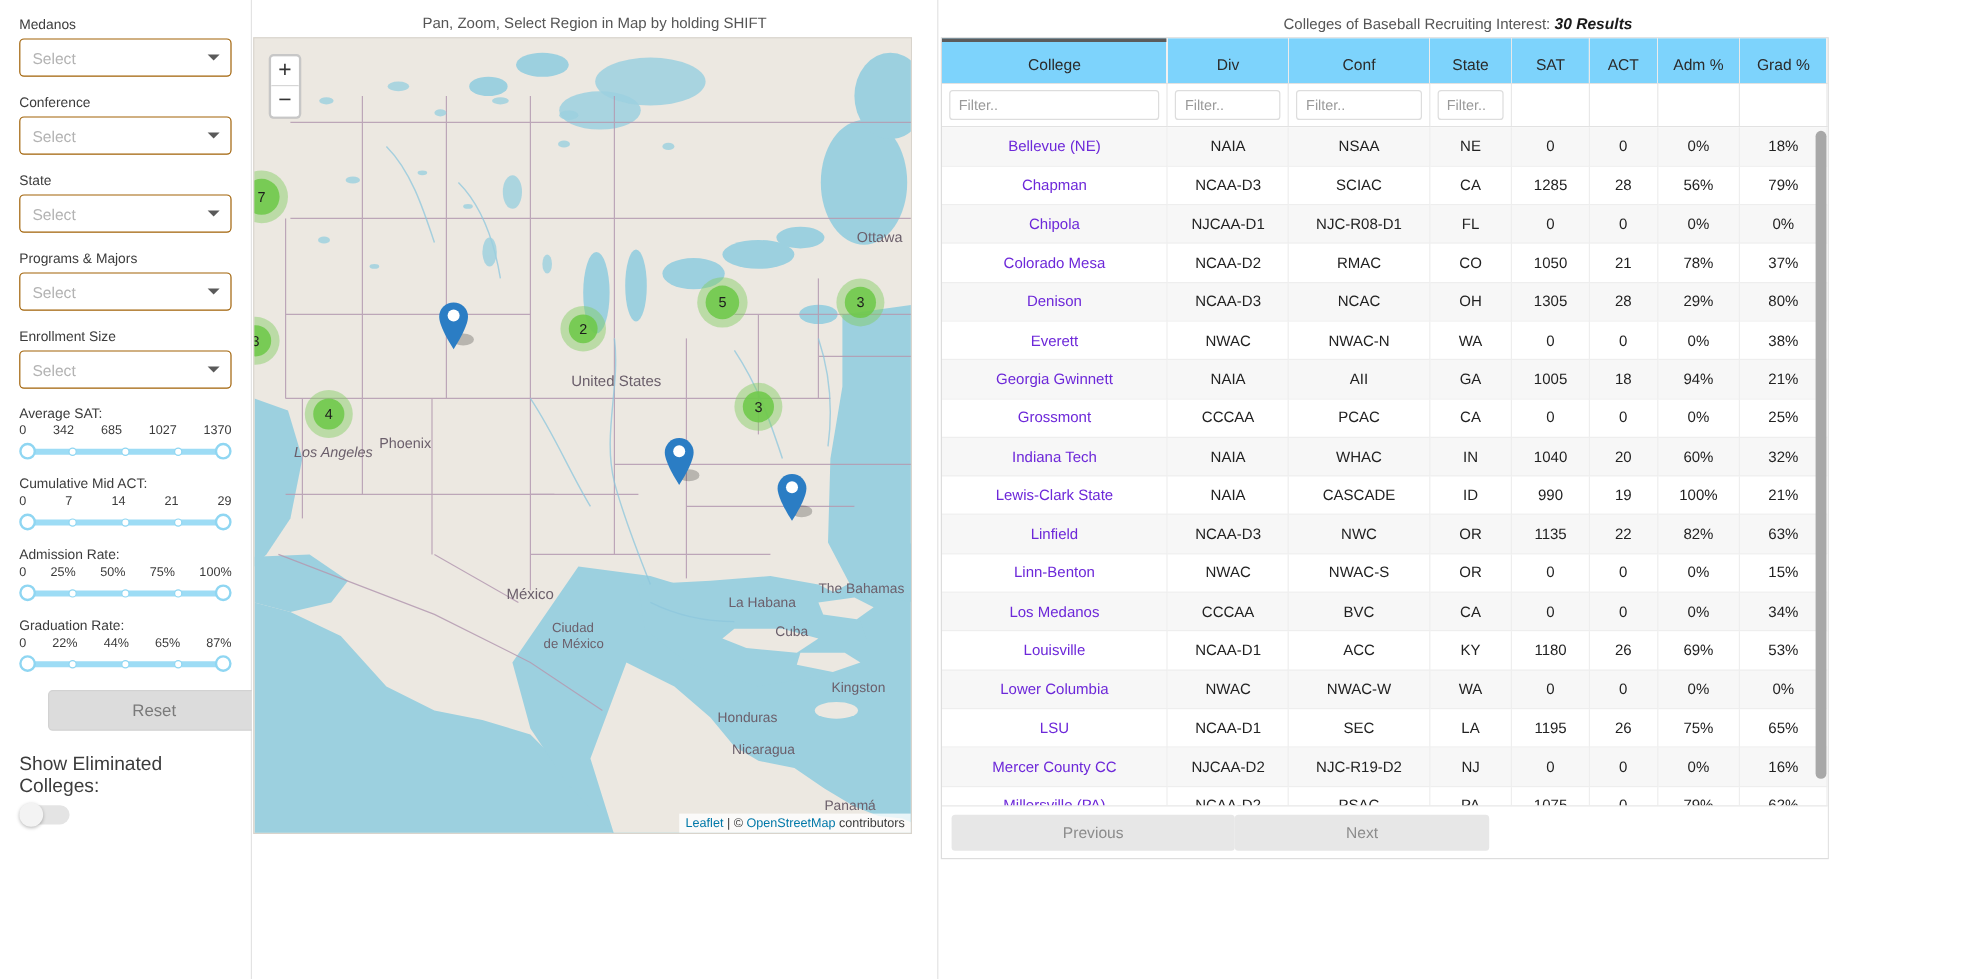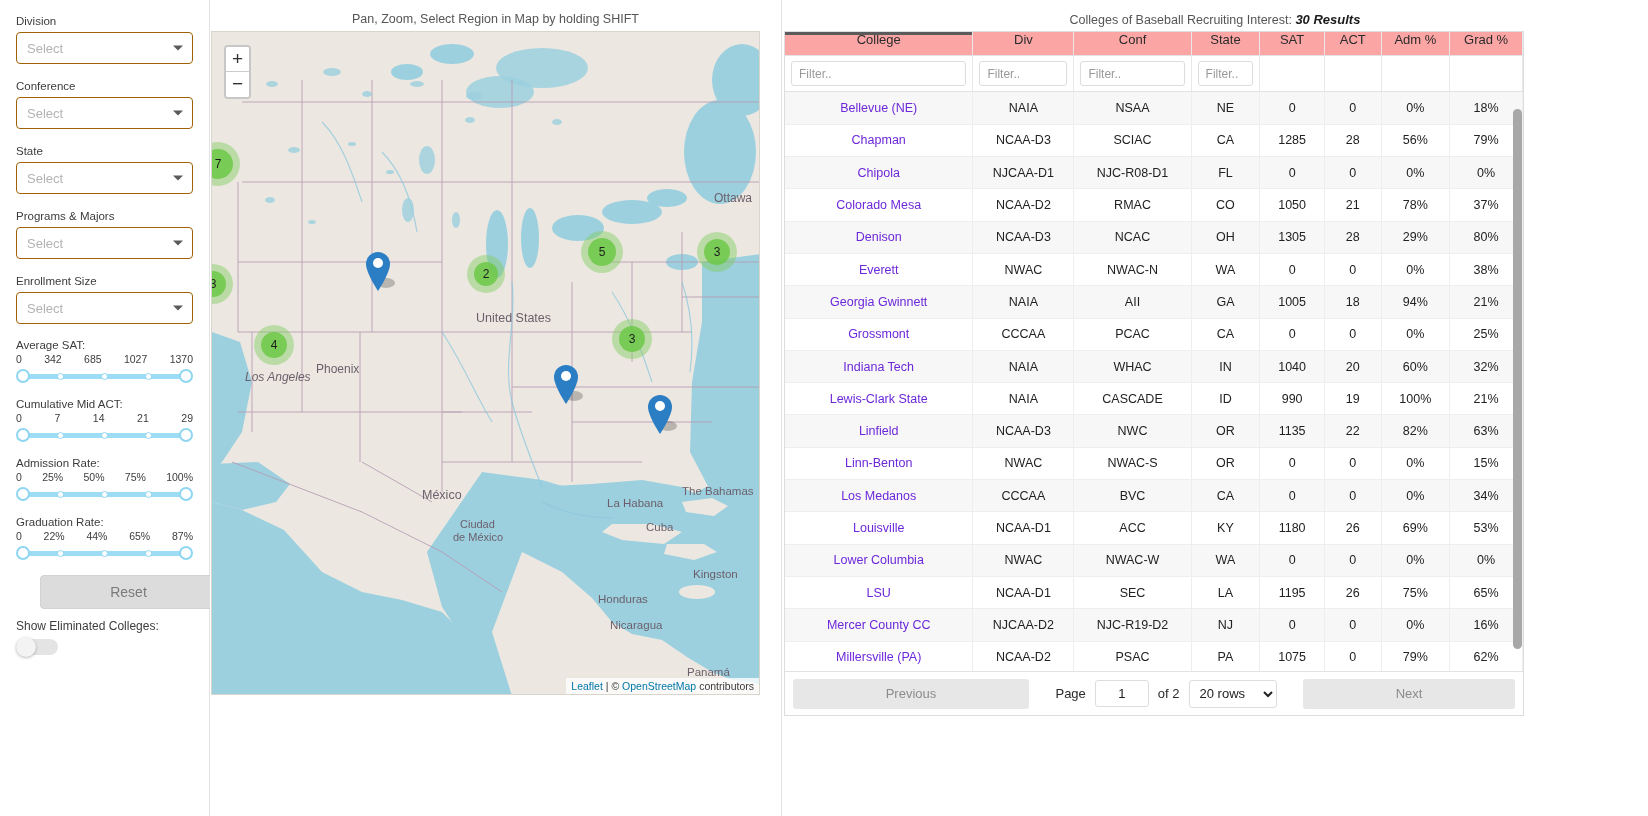--- a/index.html
+++ b/index.html
@@ -60,21 +60,21 @@
   .knob-mid {
     position: absolute; top: 5px; width: 7px; height: 7px;
     border-radius: 50%; background: #fff; border: 1.8px solid #8fd6f2;
   }
   .reset-btn {
     width: 100%; height: 34px; margin-top: 12px;
     background: #dcdcdc; border: 1px solid #d2d2d2; border-radius: 4px;
     color: #7a7a7a; font-size: 14px; cursor: pointer;
     display: flex; align-items: center; justify-content: center; margin-left: 24px;
   }
-  .toggle-label { font-size: 12px; color: #3c3c3c; margin-top: 10px; }
+  .toggle-label { font-size: 16px; color: #3c3c3c; margin-top: 20px; }
   .toggle {
     margin-top: 6px; width: 42px; height: 16px; border-radius: 9px;
     background: #e4e4e4; position: relative; cursor: pointer;
   }
   .toggle .thumb {
     position: absolute; left: 0; top: -2px; width: 20px; height: 20px;
     border-radius: 50%; background: #f3f3f3;
     box-shadow: 0 1px 3px rgba(0,0,0,.28);
   }
 
@@ -139,23 +139,23 @@
   .tbl-title b { color: #1b1b1b; font-size: 13px; font-style: italic; }
   .tbl-wrap {
     position: absolute; left: 2px; top: 31px;
     width: 740px; height: 685px;
     border: 1px solid #ddd; background: #fff;
     display: flex; flex-direction: column;
   }
   table { border-collapse: collapse; width: 100%; table-layout: fixed; }
   thead th {
     font-size: 13px; font-weight: normal; color: #2b2b2b;
-    padding: 0 2px 8px 2px; text-align: center;
+    padding: 14px 2px 8px 2px; text-align: center;
     border-right: 1px solid #e8e8e8; border-bottom: 1px solid #e2e2e2;
-    background: #fca5a5; position: relative;
+    background: #7dd3fc; position: relative;
   }
   thead th.sorted::before {
     content: ""; position: absolute; left: 0; right: 0; top: 0;
     height: 3px; background: #5b5b5b;
   }
   .filterrow td {
     padding: 5px 6px; border-right: 1px solid #e8e8e8;
     border-bottom: 1px solid #e2e2e2; background: #fff;
   }
   .filter-input {
@@ -210,21 +210,21 @@
   }
 </style>
 </head>
 <body>
 
 <div class="app">
 
   <aside class="sidebar">
     <div id="select-fields">
         <div class="field">
-          <div class="field-label">Division</div>
+          <div class="field-label">Medanos</div>
           <div class="select-box">
             <span class="ph">Select</span>
             <span class="caret"></span>
           </div>
         </div>
         <div class="field">
           <div class="field-label">Conference</div>
           <div class="select-box">
             <span class="ph">Select</span>
             <span class="caret"></span>
@@ -741,26 +741,20 @@
                 <td>0</td>
                 <td>79%</td>
                 <td>62%</td>
               </tr>
             </tbody>
         </table>
       </div>
 
       <div class="pager">
         <button class="pg-btn pg-prev">Previous</button>
-        <div class="pg-mid">
-          <span class="lbl">Page</span>
-          <input class="pg-input" value="1" style="">
-          <span class="lbl">of 2</span>
-          <select class="pg-select" id="rows-select"><option>20 rows</option><option>50 rows</option><option>100 rows</option></select>
-        </div>
         <button class="pg-btn pg-next">Next</button>
       </div>
 
       <div class="vscroll">
         <div class="thumb"></div>
       </div>
     </div>
   </section>
 </div>
 

